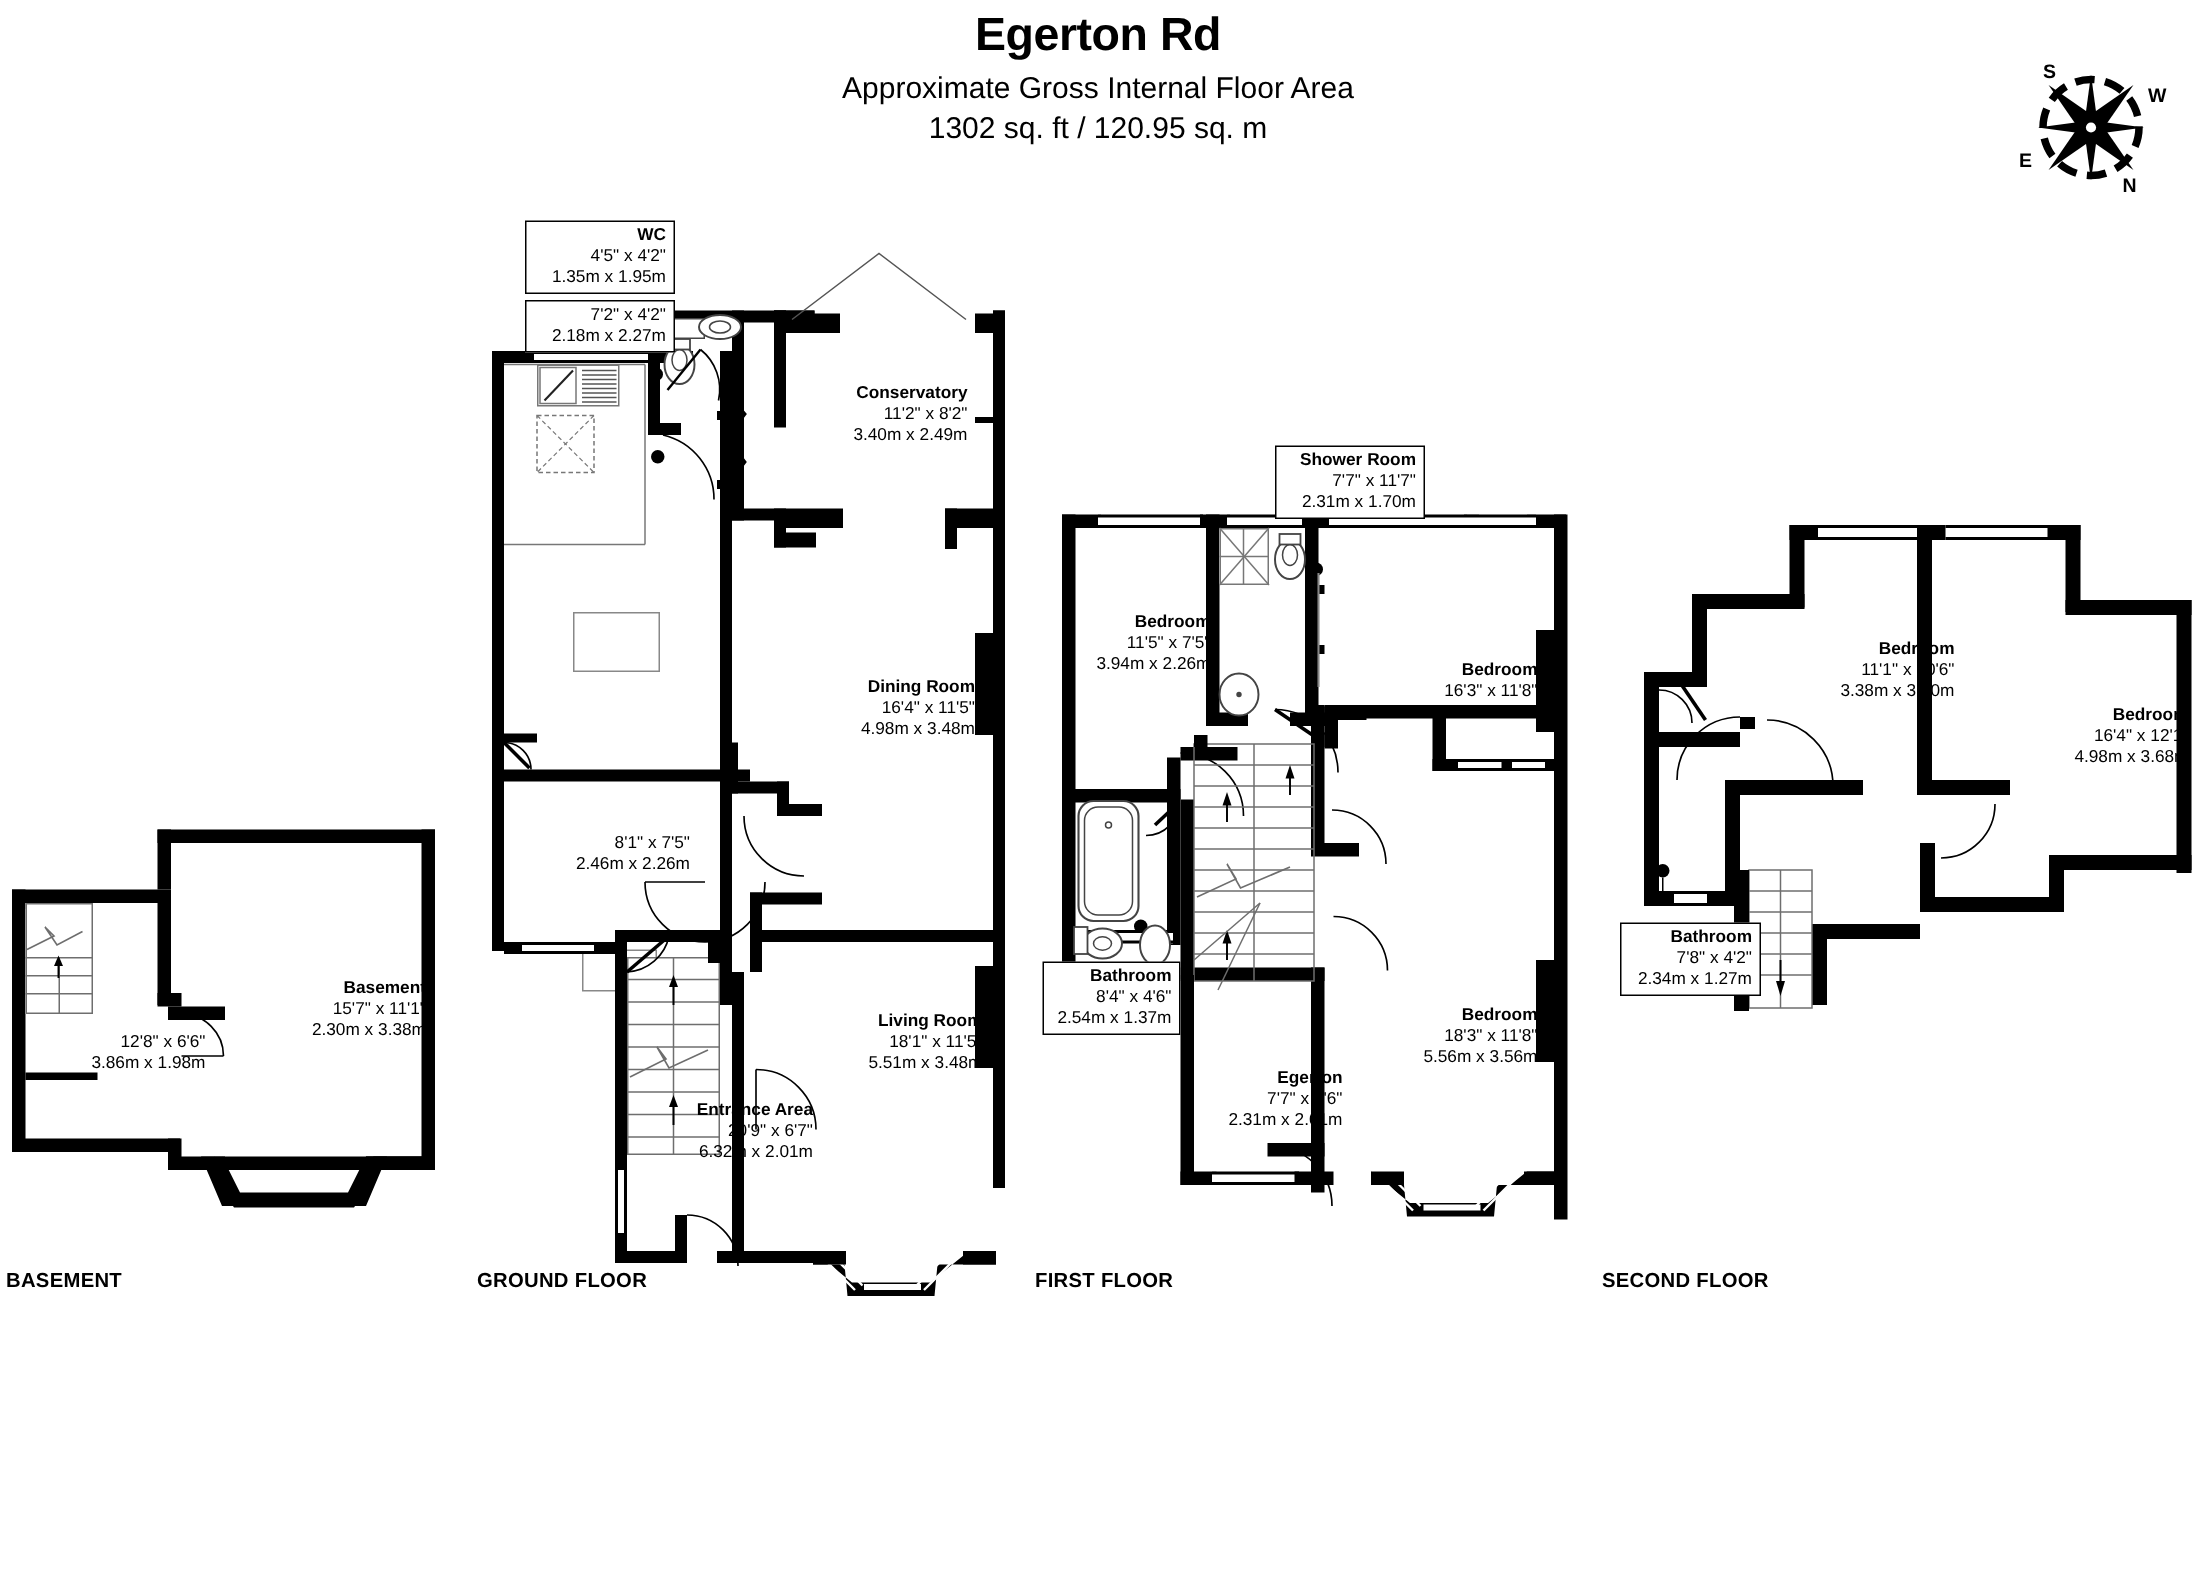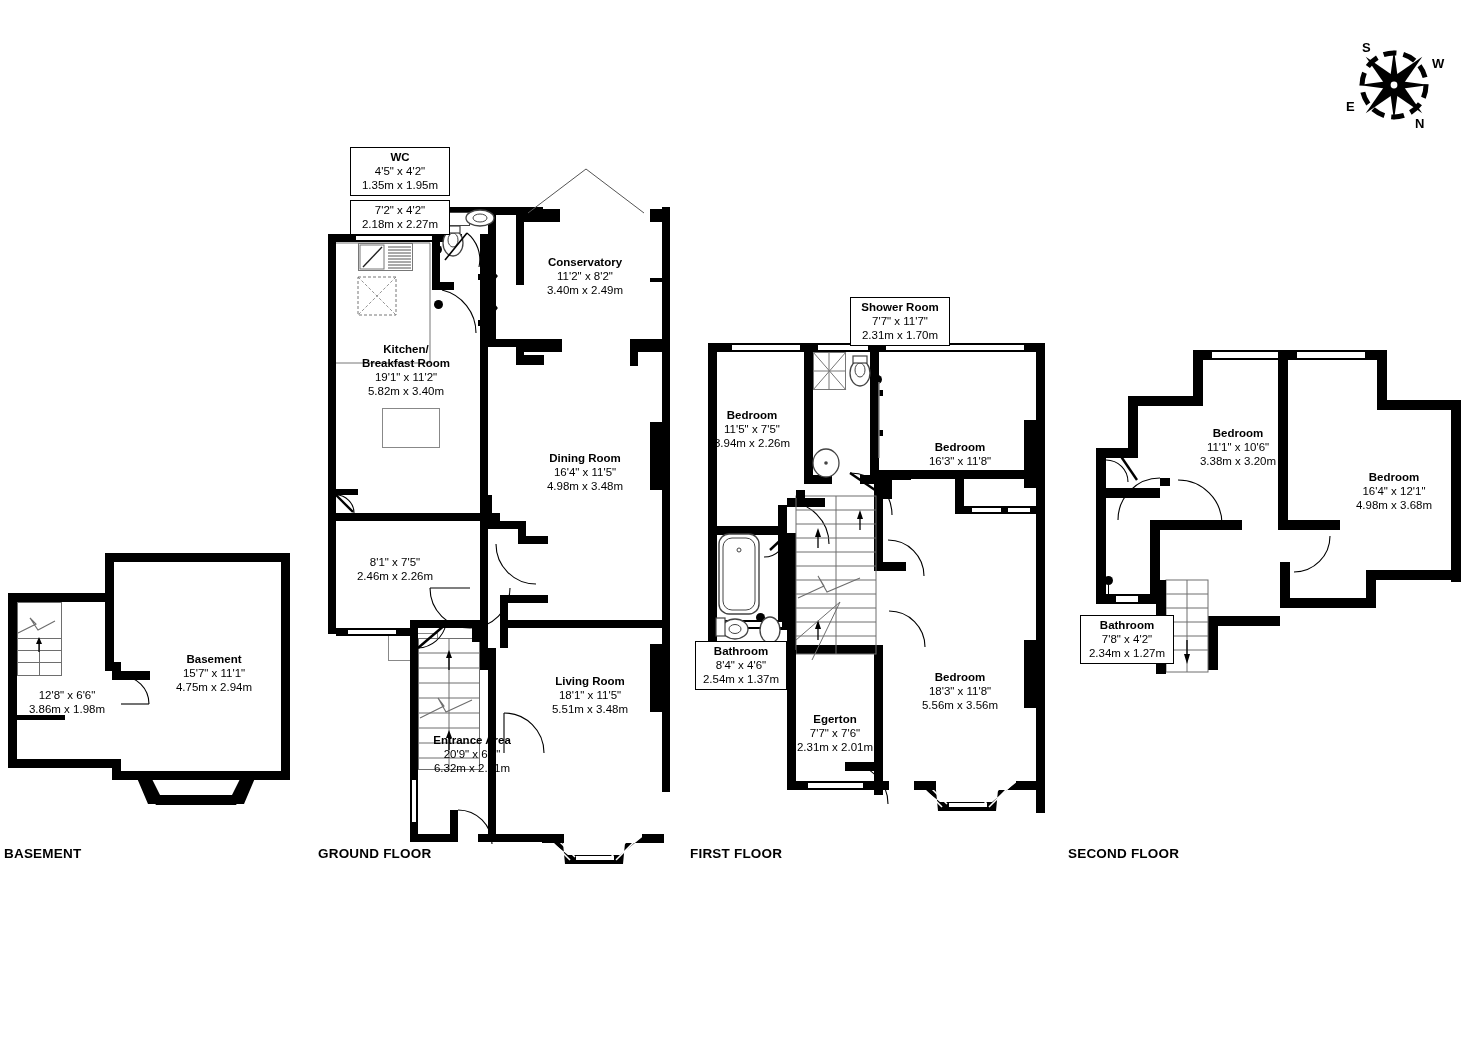--- a/index.html
+++ b/index.html
@@ -23,36 +23,41 @@
   .footer{position:absolute;left:0;top:1032px;width:1464px;text-align:center;font-size:20px;}
 
   .floorlabel{position:absolute;font-size:13.5px;font-weight:bold;letter-spacing:0.2px;}
 
   
   .plan{position:absolute;}
   .w{position:absolute;background:#000;}          
   .thin{position:absolute;background:#000;}       
   .win{position:absolute;background:#fff;border-top:2.5px solid #000;border-bottom:2.5px solid #000;box-sizing:border-box;}
   .winV{position:absolute;background:#fff;border-left:2.5px solid #000;border-right:2.5px solid #000;box-sizing:border-box;}
-  .room{position:absolute;text-align:center;line-height:1.22;white-space:nowrap;}
+  .room{position:absolute;text-align:right;line-height:1.22;white-space:nowrap;}
   .room .nm{font-size:11.5px;font-weight:bold;}
   .room .d1{font-size:11.5px;}
   .room .d2{font-size:11.5px;}
   .boxed{border:1px solid #000;background:#fff;padding:2px 5px 3px 5px;}
   .dot{position:absolute;width:9px;height:9px;border-radius:50%;background:#000;}
   .svgl{position:absolute;left:0;top:0;overflow:visible;}
   .stairline{position:absolute;background:#6e6e6e;height:1px;}
   .stairlineV{position:absolute;background:#6e6e6e;width:1px;}
   .fix{position:absolute;border:1.5px solid #444;background:#fff;box-sizing:border-box;}
 </style>
 </head>
 <body>
 
 <div id="stage">
 
+  <div class="hdr">
+    <div class="title">Egerton Rd</div>
+    <div class="sub1">Approximate Gross Internal Floor Area</div>
+    <div class="sub2">1302 sq. ft / 120.95 sq. m</div>
+  </div>
 
   <div class="compass">
     <svg width="110" height="105" viewBox="0 0 110 105">
       <g transform="translate(55,52)">
         <circle cx="0" cy="0" r="32" fill="none" stroke="#000" stroke-width="5" stroke-dasharray="13 7"></circle>
         <g transform="rotate(-45)">
           <polygon points="0,-40 6,-7 0,0 -6,-7" fill="#000"></polygon>
           <polygon points="0,40 6,7 0,0 -6,7" fill="#000"></polygon>
           <polygon points="-40,0 -7,6 0,0 -7,-6" fill="#000"></polygon>
           <polygon points="40,0 7,6 0,0 7,-6" fill="#000"></polygon>
@@ -108,21 +113,21 @@
     </svg>
 
     <svg class="svgl" width="300" height="300">
       <path d="M121,136 A28,28 0 0 1 149,164" fill="none" stroke="#000" stroke-width="1.1"></path>
       <line x1="121" y1="164" x2="149" y2="164" stroke="#000" stroke-width="1.1"></line>
     </svg>
 
     <div class="room" style="left:144px;top:112px;width:140px;">
       <div class="nm">Basement</div>
       <div class="d1">15'7" x 11'1"</div>
-      <div class="d2">4.75m x 2.94m</div>
+      <div class="d2">2.30m x 3.38m</div>
     </div>
     <div class="room" style="left:-3px;top:148px;width:140px;">
       <div class="d1">12'8" x 6'6"</div>
       <div class="d2">3.86m x 1.98m</div>
     </div>
   </div>
   <div class="floorlabel" style="left:4px;top:846px;">BASEMENT</div>
 
   <div class="plan" id="ground" style="left:320px;top:150px;width:380px;height:690px;">
 
@@ -293,26 +298,20 @@
       <div class="d2">1.35m x 1.95m</div>
     </div>
     <div class="room boxed" style="left:30px;top:50px;width:88px;">
       <div class="d1">7'2" x 4'2"</div>
       <div class="d2">2.18m x 2.27m</div>
     </div>
     <div class="room" style="left:205px;top:105px;width:120px;">
       <div class="nm">Conservatory</div>
       <div class="d1">11'2" x 8'2"</div>
       <div class="d2">3.40m x 2.49m</div>
-    </div>
-    <div class="room" style="left:16px;top:192px;width:140px;">
-      <div class="nm">Kitchen/</div>
-      <div class="nm">Breakfast Room</div>
-      <div class="d1">19'1" x 11'2"</div>
-      <div class="d2">5.82m x 3.40m</div>
     </div>
     <div class="room" style="left:200px;top:301px;width:130px;">
       <div class="nm">Dining Room</div>
       <div class="d1">16'4" x 11'5"</div>
       <div class="d2">4.98m x 3.48m</div>
     </div>
     <div class="room" style="left:10px;top:405px;width:130px;">
       <div class="d1">8'1" x 7'5"</div>
       <div class="d2">2.46m x 2.26m</div>
     </div>

